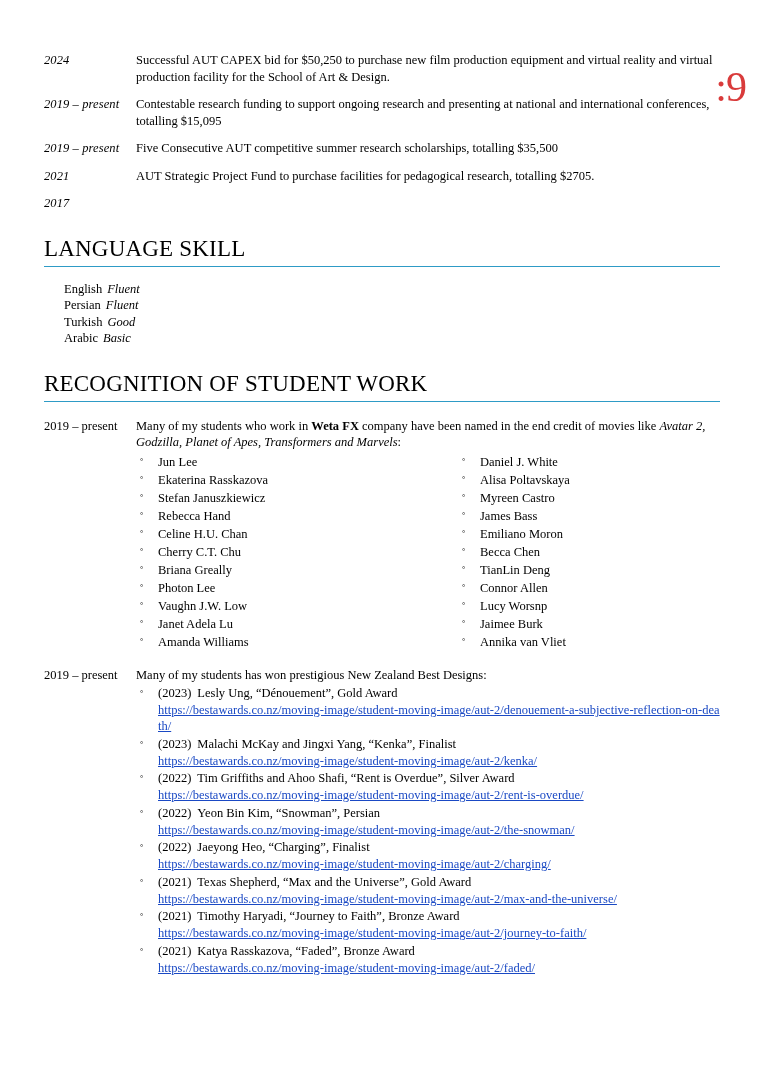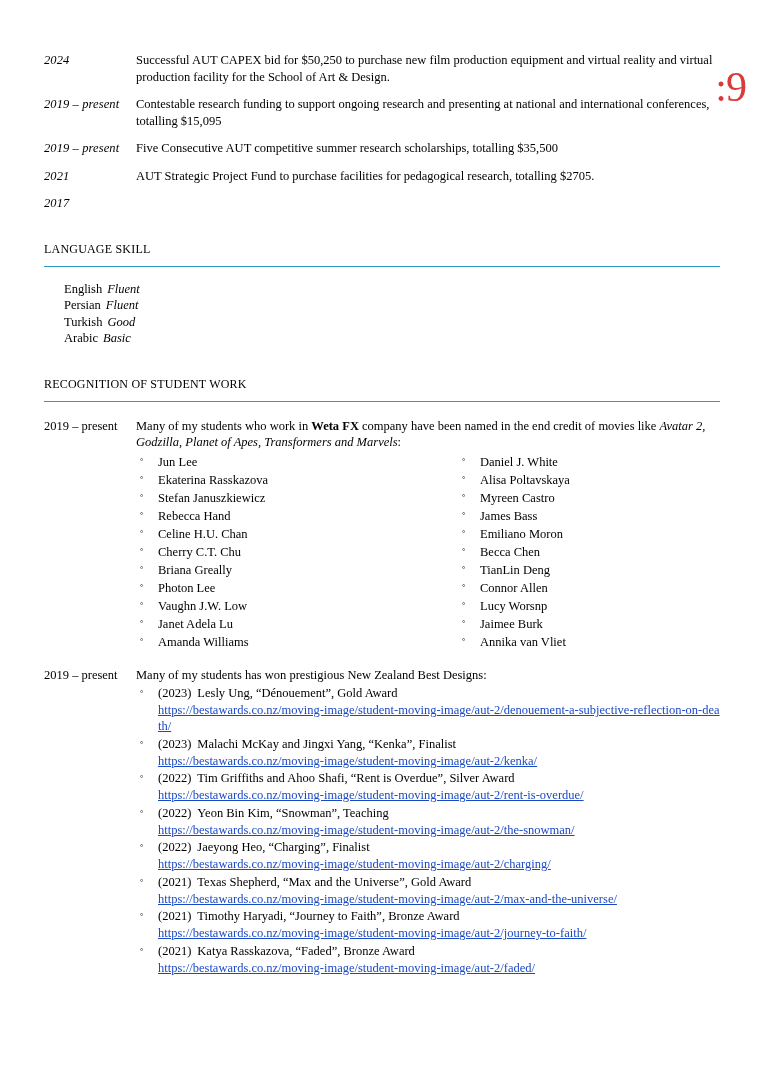--- a/index.html
+++ b/index.html
@@ -48,21 +48,21 @@
     font-size: 12.5px;
     line-height: 16.5px;
     text-align: left;
   }
 
   
   .section {
     margin-top: 26px;
   }
   .section-title {
-    font-size: 12px;
+    font-size: 23px;
     letter-spacing: 0.2px;
     padding-bottom: 6px;
     border-bottom: 1.6px solid #2e9bc6;
     width: 100%;
     line-height: 22px;
   }
 
   
   .lang-list {
     margin-top: 14px;
@@ -362,21 +362,21 @@
               <span class="bul">°</span>
               <span class="awrap">
                 <span class="atitle"><span class="yr">(2022)</span><span>Tim Griffiths and Ahoo Shafi, “Rent is Overdue”, Silver Award</span></span>
                 <a href="#">https://bestawards.co.nz/moving-image/student-moving-image/aut-2/rent-is-overdue/</a>
               </span>
             </div>
 
             <div class="award-item">
               <span class="bul">°</span>
               <span class="awrap">
-                <span class="atitle"><span class="yr">(2022)</span><span>Yeon Bin Kim, “Snowman”, Teaching</span></span>
+                <span class="atitle"><span class="yr">(2022)</span><span>Yeon Bin Kim, “Snowman”, Persian</span></span>
                 <a href="#">https://bestawards.co.nz/moving-image/student-moving-image/aut-2/the-snowman/</a>
               </span>
             </div>
 
             <div class="award-item">
               <span class="bul">°</span>
               <span class="awrap">
                 <span class="atitle"><span class="yr">(2022)</span><span>Jaeyong Heo, “Charging”, Finalist</span></span>
                 <a href="#">https://bestawards.co.nz/moving-image/student-moving-image/aut-2/charging/</a>
               </span>

